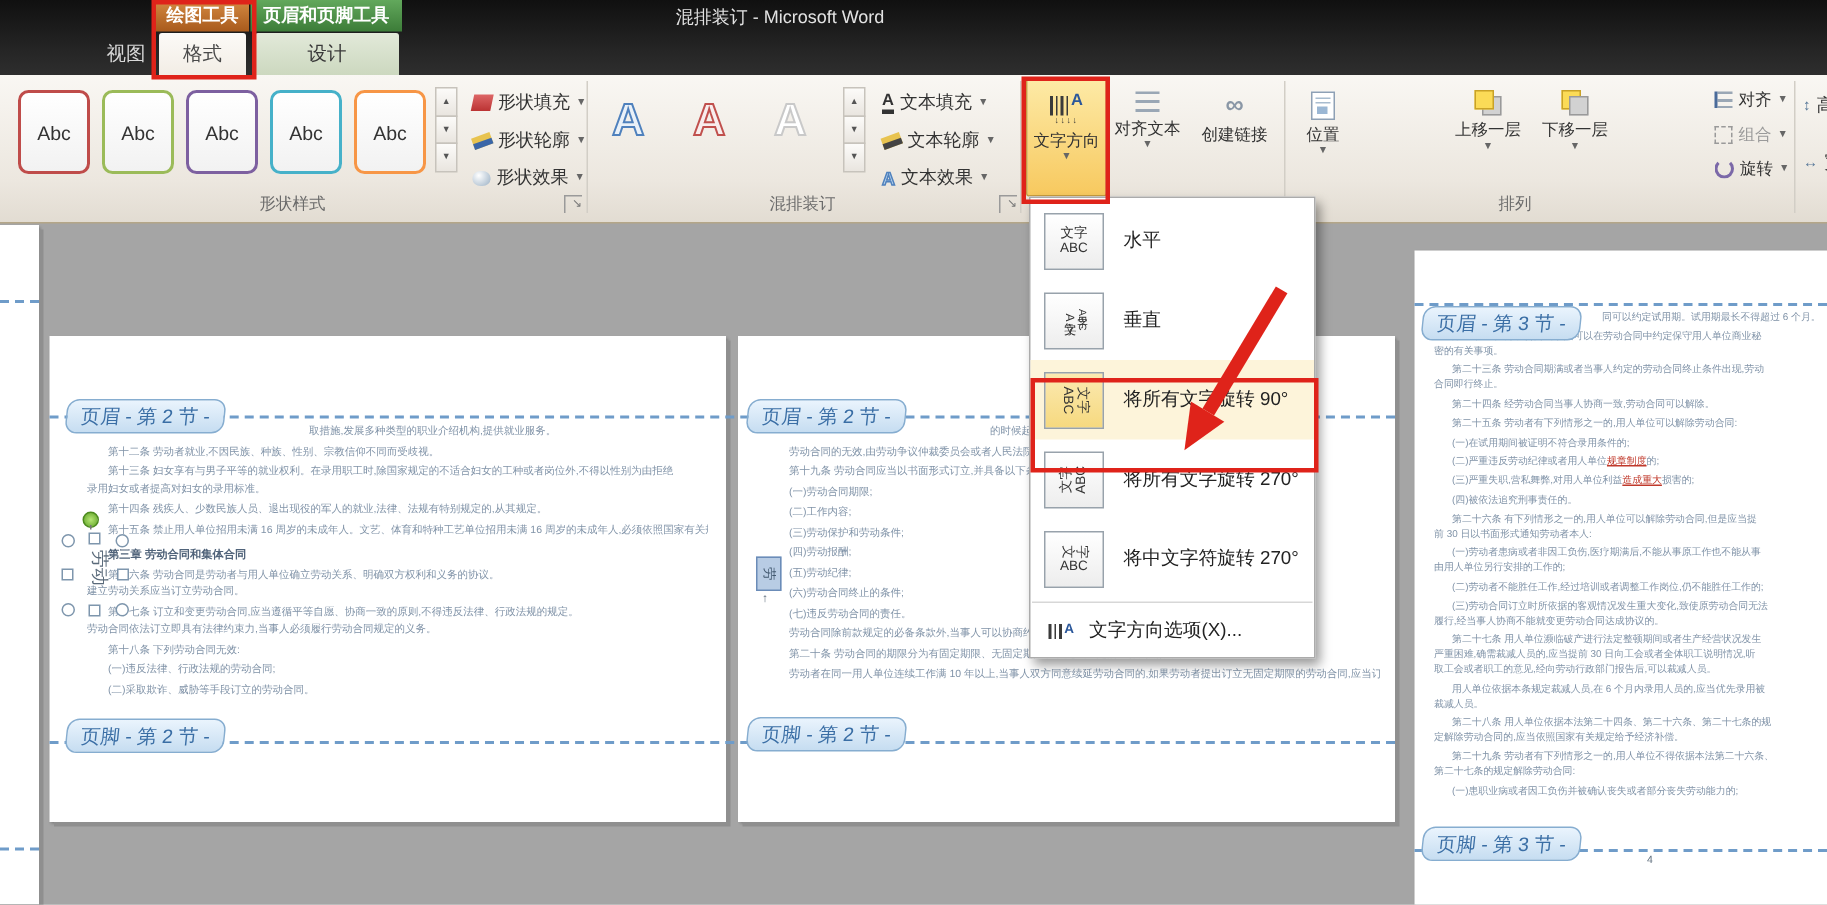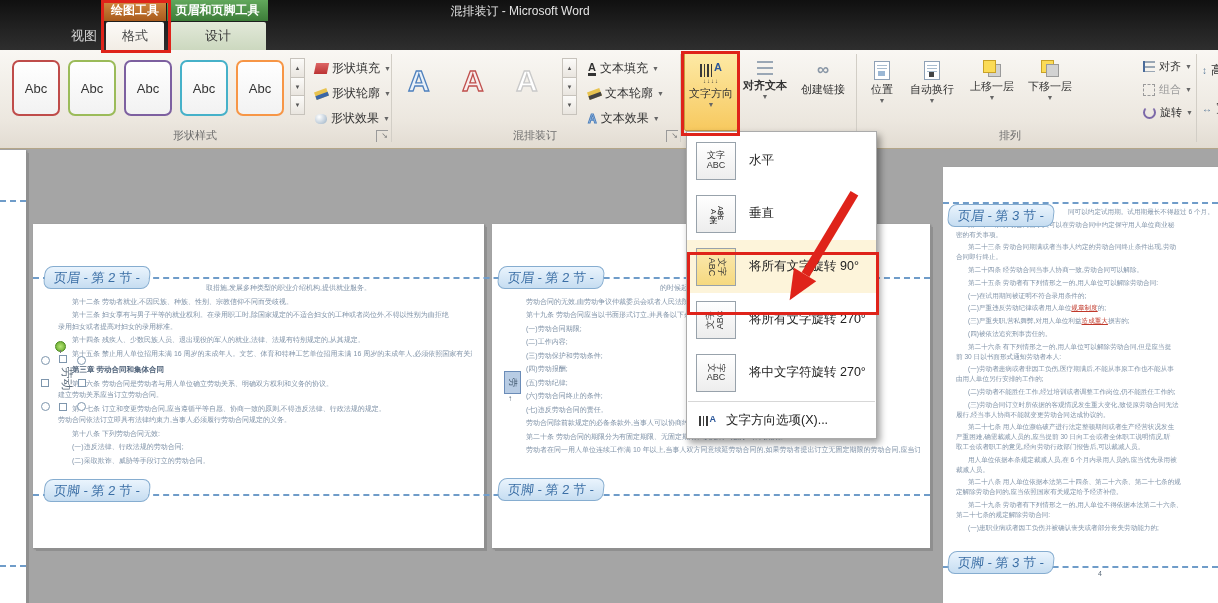--- a/index.html
+++ b/index.html
@@ -187,48 +187,38 @@
             <b></b>
             <b></b>
             <b></b>
           </span>
           <span class="tdA">A</span>
       </div>
       <div style="font-size:6px;color:#333;letter-spacing:1px;margin-top:1px;">↓↓↓↓</div>
       <div class="blabel">文字方向</div>
       <div class="ddarrow">▼</div>
     </div>
-    <div class="bigbtn" style="left:739px;font-weight:bold;">
+    <div class="bigbtn" style="left:739px;">
       <div style="margin-top:9px;width:16px;height:15px;background:repeating-linear-gradient(#9aa7b5 0 2px,transparent 2px 6px);"></div>
       <div class="blabel">对齐文本</div>
       <div class="ddarrow">▼</div>
     </div>
     <div class="bigbtn" style="left:794px;width:58px;">
       <div style="margin-top:8px;font-size:17px;color:#8a97a6;font-weight:bold;">∞</div>
       <div class="blabel">创建链接</div>
     </div>
     <div class="vsep" style="left:856px;"></div>
 
     <div class="bigbtn" style="left:862px;width:40px;">
       <div class="pg-icon" style="margin-top:9px;">
           <i style="top:3px;"></i>
           <i style="top:6px;"></i>
           <span style="position:absolute;left:3px;top:9px;width:7px;height:5px;background:#9bb7d4;"></span>
         </div>
       <div class="blabel">位置</div>
-      <div class="ddarrow">▼</div>
-    </div>
-    <div class="bigbtn" style="left:904px;width:56px;">
-      <div class="pg-icon" style="margin-top:9px;">
-          <i style="top:3px;"></i>
-          <i style="top:6px;"></i>
-          <i style="top:9px;"></i>
-          <span style="position:absolute;left:4px;top:10px;width:5px;height:5px;background:#444;"></span>
-        </div>
-      <div class="blabel">自动换行</div>
       <div class="ddarrow">▼</div>
     </div>
     <div class="bigbtn" style="left:964px;width:56px;">
       <div style="position:relative;width:18px;height:17px;margin-top:8px;">
         <span class="sq sq-gray" style="right:0;bottom:0;"></span>
           <span class="sq sq-yellow" style="left:0;top:0;"></span>
       </div>
       <div class="blabel">上移一层</div>
       <div class="ddarrow">▼</div>
     </div>

